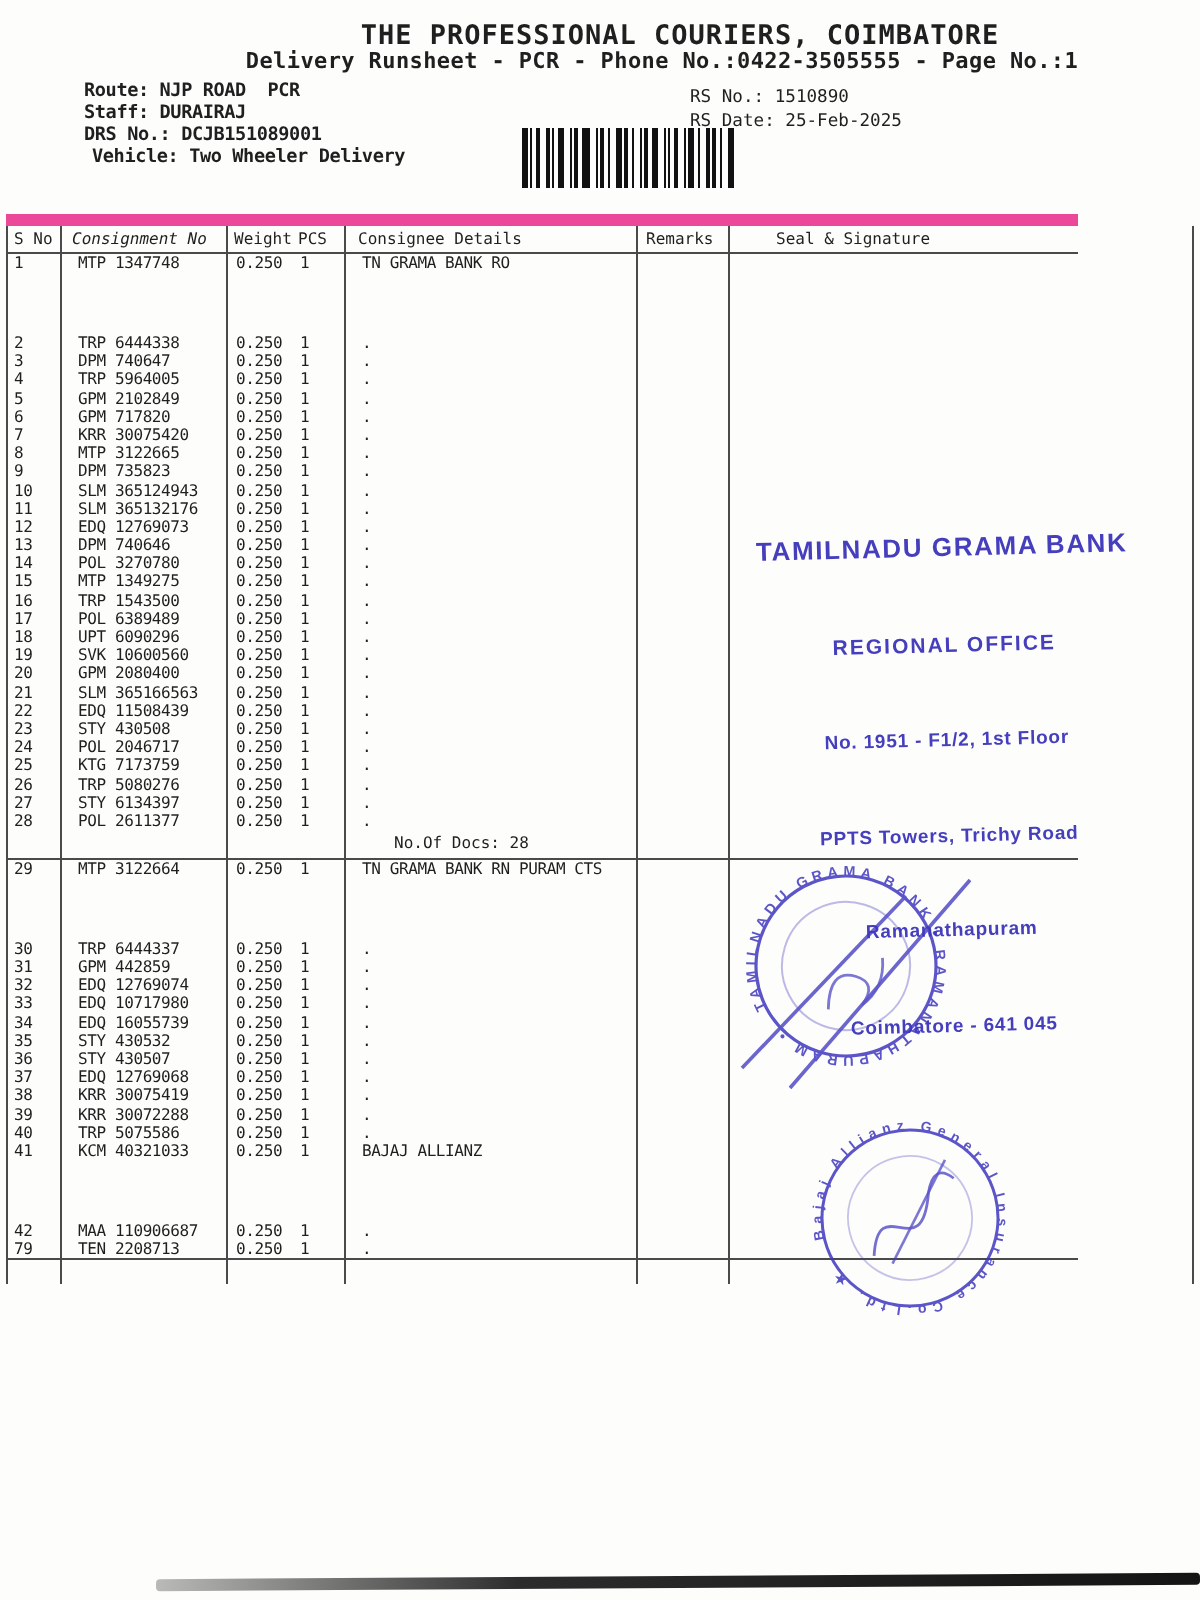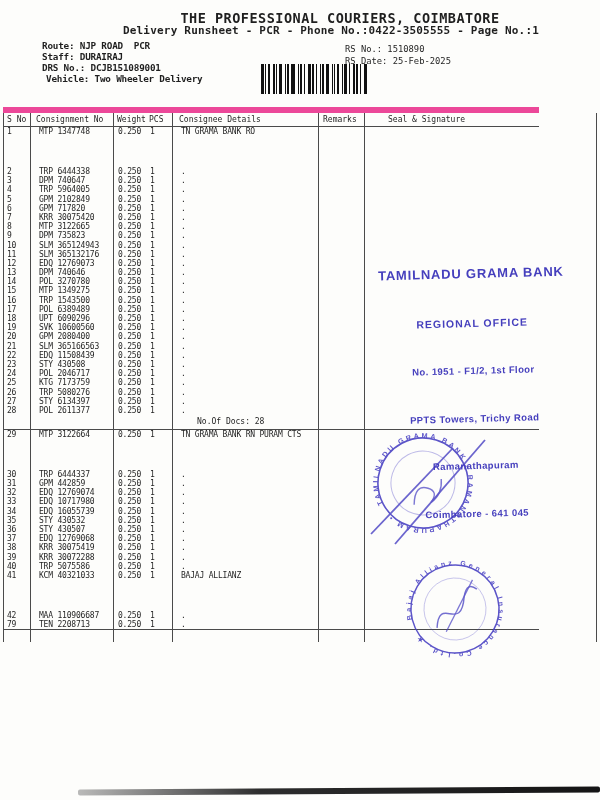--- a/index.html
+++ b/index.html
@@ -19,21 +19,21 @@
   .m-veh{top:73px;left:22px;}
   .rs{font-size:8.8px;font-weight:400;}
   .rs-no{top:44px;left:345px;}
   .rs-date{top:56px;left:345px;}
   .barcode{top:45px;left:222px;}
   
   .tbl{position:absolute;left:3px;top:87px;width:536px;height:529px;border-top:6px solid #ec4899;margin-top:20px;}
   .vline{position:absolute;top:0;bottom:0;width:1px;background:#4a4a4a;}
   .thead{position:relative;height:13px;border-bottom:1px solid #4a4a4a;font-size:8px;}
   .thead span{position:absolute;top:2px;white-space:pre;}
-  .h-s{left:4px;}.h-c{left:33px;}.h-w{left:114px;}.h-p{left:146px;}.h-d{left:176px;}.h-r{left:320px;}.h-seal{left:385px;}
+  .h-s{left:4px;}.h-c{left:33px;font-style:italic;}.h-w{left:114px;}.h-p{left:146px;}.h-d{left:176px;}.h-r{left:320px;}.h-seal{left:385px;}
   .trow{position:relative;font-size:8px;line-height:9.2px;}
   .trow .cell{position:absolute;top:0;white-space:pre;letter-spacing:-.2px;}
   .cell-s{left:4px;}.cell-c{left:36px;}.cell-w{left:115px;}.cell-p{left:147px;}.cell-d{left:178px;}
   .trow.note-row{border-bottom:1px solid #4a4a4a;}
   .trow.note-row .cell-note{position:absolute;left:194px;top:2px;white-space:pre;}
   .trow.last{border-bottom:1px solid #4a4a4a;}
   
   .stamp-office{
     top:231px;left:358px;width:232px;text-align:center;
     font-family:"Liberation Sans","DejaVu Sans",sans-serif;font-weight:700;

